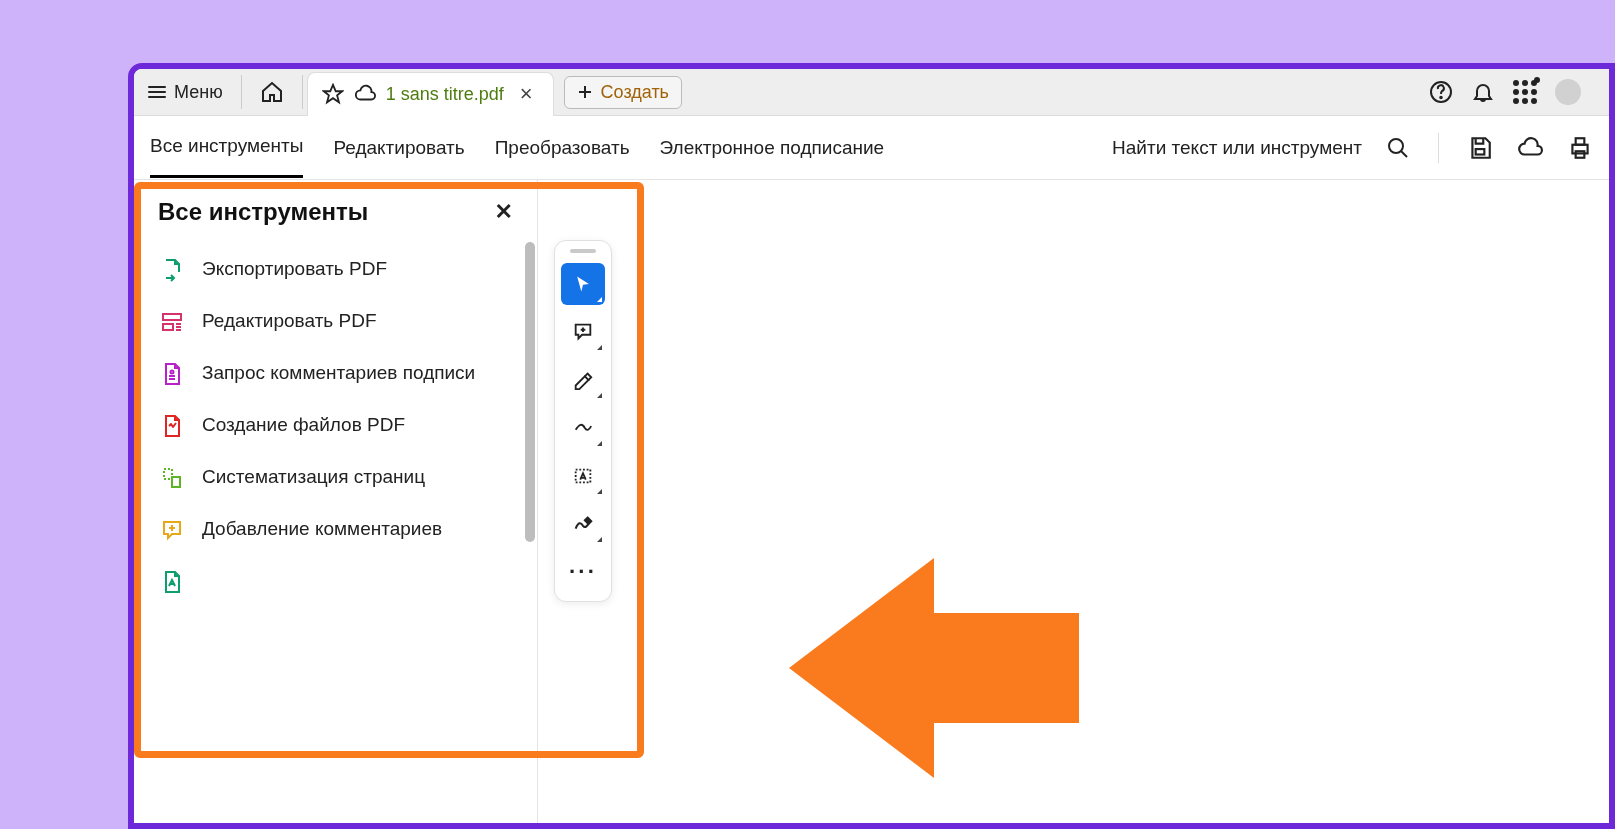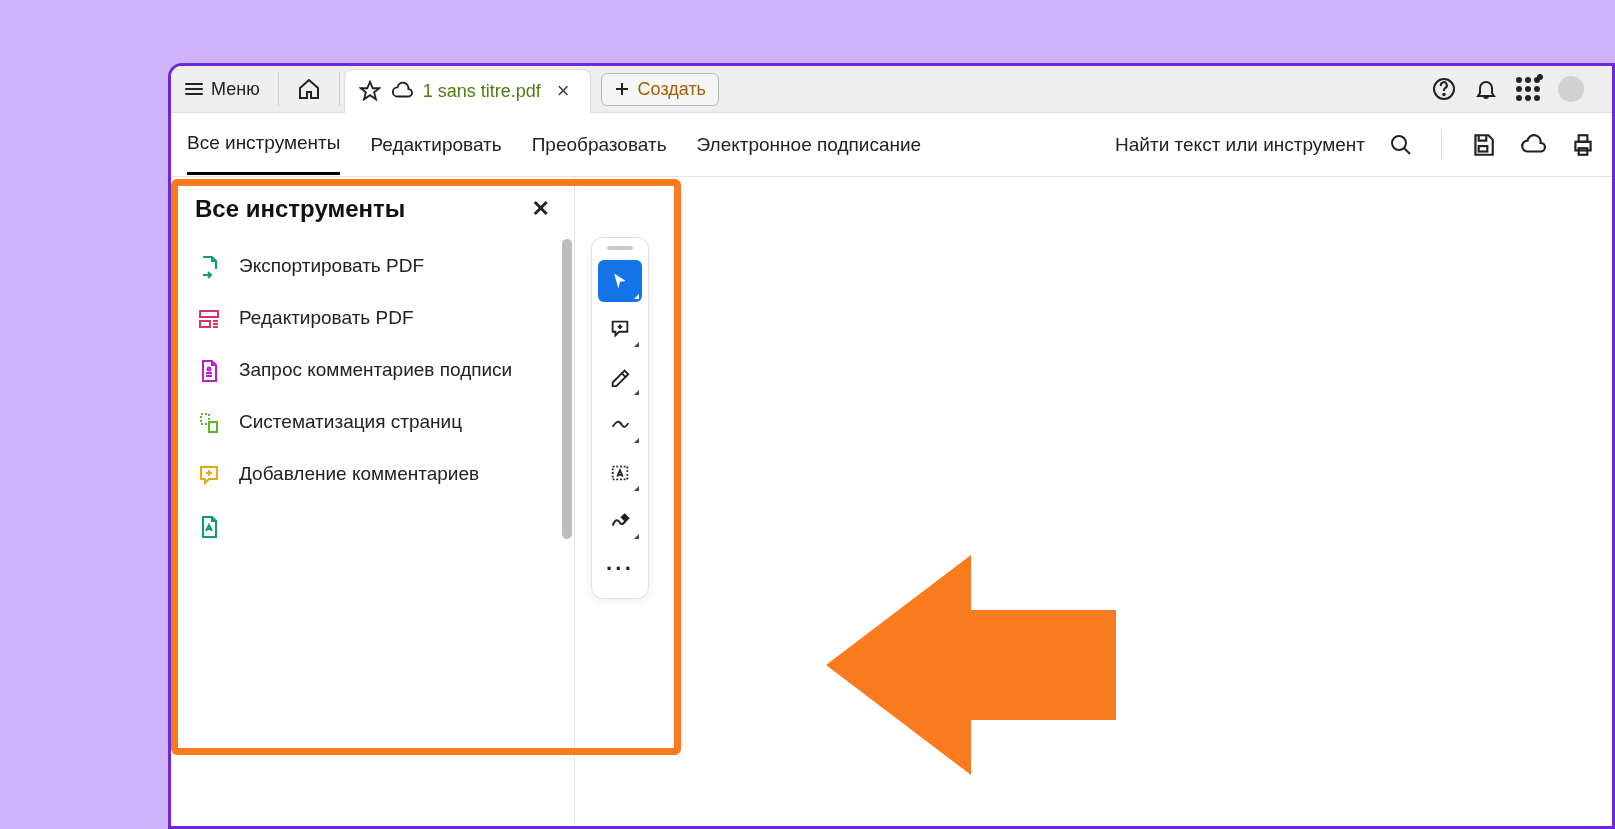--- a/index.html
+++ b/index.html
@@ -1,17 +1,17 @@
 <!DOCTYPE html>
 <html><head>
   <meta charset="utf-8">
   <style>
     * { margin: 0; padding: 0; box-sizing: border-box; font-family: -apple-system, BlinkMacSystemFont, "Segoe UI", Arial, sans-serif; }
     body { background: #cfb3fa; width: 1615px; height: 829px; overflow: hidden; position: relative; }
-    .window { position: absolute; left: 128px; top: 63px; right: 0; bottom: 0; background: #fff; border-top-left-radius: 14px; border: 3px solid #6d28d9; overflow: hidden; margin-left: 40px; }
+    .window { position: absolute; left: 128px; top: 63px; right: 0; bottom: 0; background: #fff; border-top-left-radius: 14px; border: 6px solid #6d28d9; overflow: hidden; }
     .titlebar { height: 47px; background: #eeeeee; display: flex; align-items: center; border-bottom: 1px solid #ddd; position: relative; }
     .menu-btn { display: flex; align-items: center; gap: 8px; padding: 0 14px; height: 100%; font-size: 18px; color: #222; }
     .hamburger { display: inline-flex; flex-direction: column; gap: 3px; }
     .hamburger span { width: 18px; height: 2px; background: #222; border-radius: 1px; }
     .vsep { width: 1px; height: 34px; background: #ccc; margin: 0 4px; }
     .home-btn { padding: 0 14px; display: flex; align-items: center; }
     .tab { background: #fff; height: 44px; display: flex; align-items: center; gap: 10px; padding: 0 14px; border-top-left-radius: 8px; border-top-right-radius: 8px; margin-top: 3px; border: 1px solid #ddd; border-bottom: none; }
     .tab-title { font-size: 18px; color: #4d7c0f; }
     .close-x { font-size: 22px; color: #444; padding: 0 6px; cursor: pointer; }
     .create-btn { border: 1px solid #bbb; border-radius: 6px; padding: 5px 12px; display: flex; align-items: center; gap: 8px; font-size: 18px; color: #a16207; margin-left: 10px; background: #f5f5f5; }
@@ -177,20 +177,30 @@
                 <path d="M6 2 H15 L19 6 V22 H6 Z"></path>
                 <path d="M15 2 V6 H19"></path>
                 <path d="M9 14 H15 M9 17 H15"></path>
                 <circle cx="12" cy="10" r="1.5"></circle>
               </svg>
             </span>
           <span>Запрос комментариев подписи</span>
         </div>
         <div class="tool-item">
           <span class="tool-icon">
+              <svg width="24" height="24" viewBox="0 0 24 24" fill="none" stroke="#e02424" stroke-width="2">
+                <path d="M6 2 H15 L19 6 V22 H6 Z"></path>
+                <path d="M15 2 V6 H19"></path>
+                <path d="M9 12 L11 10 L13 13 L16 9" stroke-linejoin="round"></path>
+              </svg>
+            </span>
+          <span>Создание файлов PDF</span>
+        </div>
+        <div class="tool-item">
+          <span class="tool-icon">
               <svg width="24" height="24" viewBox="0 0 24 24" fill="none" stroke="#5cb524" stroke-width="2">
                 <rect x="4" y="3" width="8" height="10" stroke-dasharray="2 2"></rect>
                 <rect x="12" y="11" width="8" height="10"></rect>
               </svg>
             </span>
           <span>Систематизация страниц</span>
         </div>
         <div class="tool-item">
           <span class="tool-icon">
               <svg width="24" height="24" viewBox="0 0 24 24" fill="none" stroke="#e6a817" stroke-width="2">

